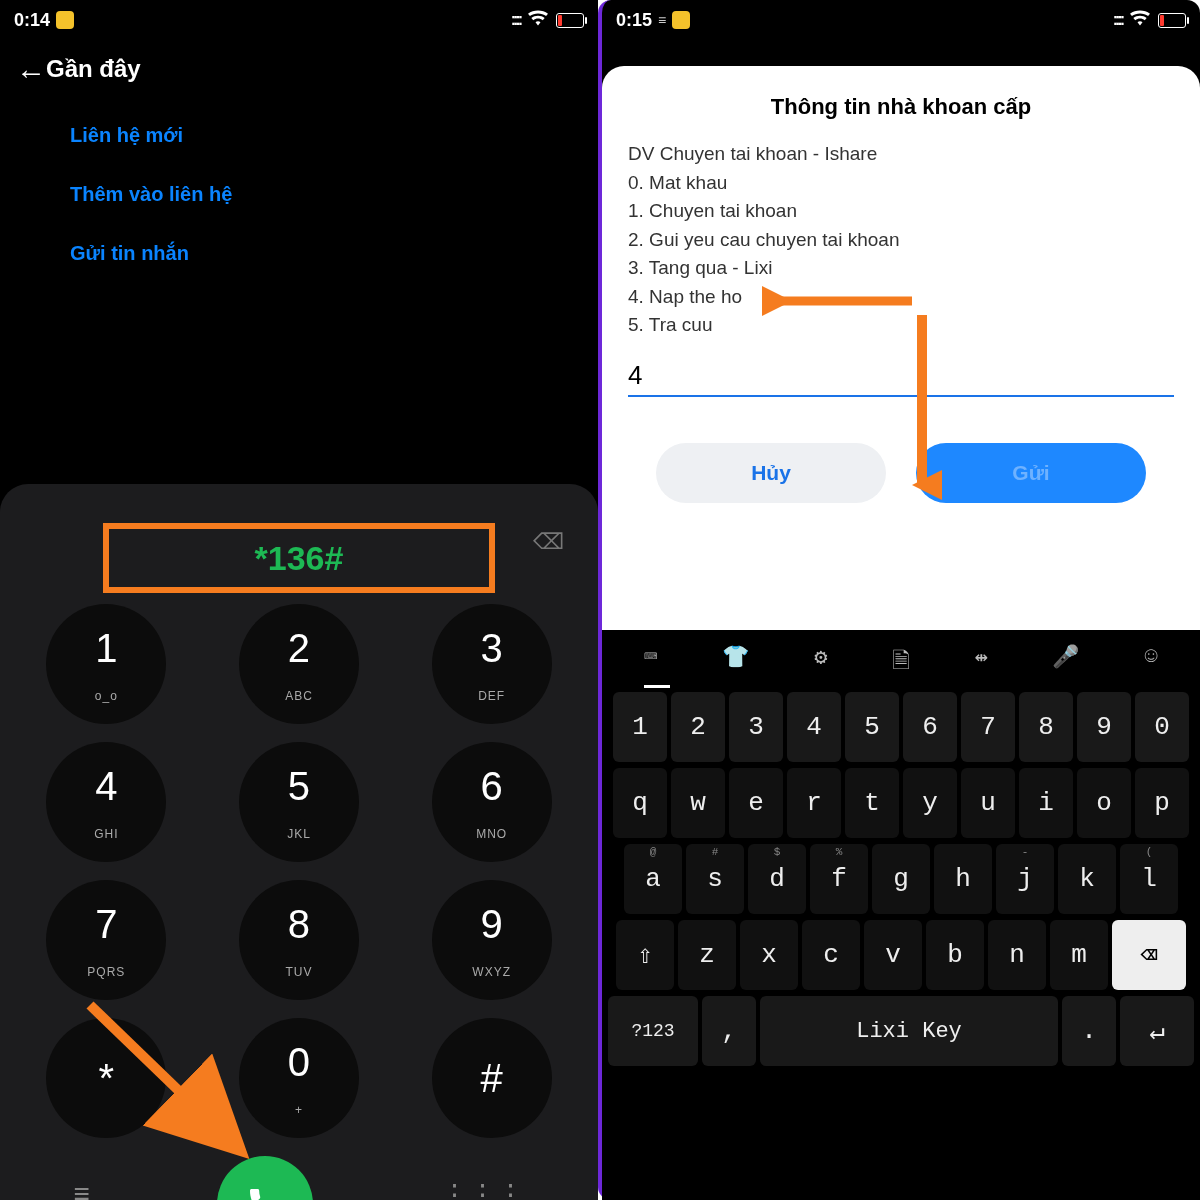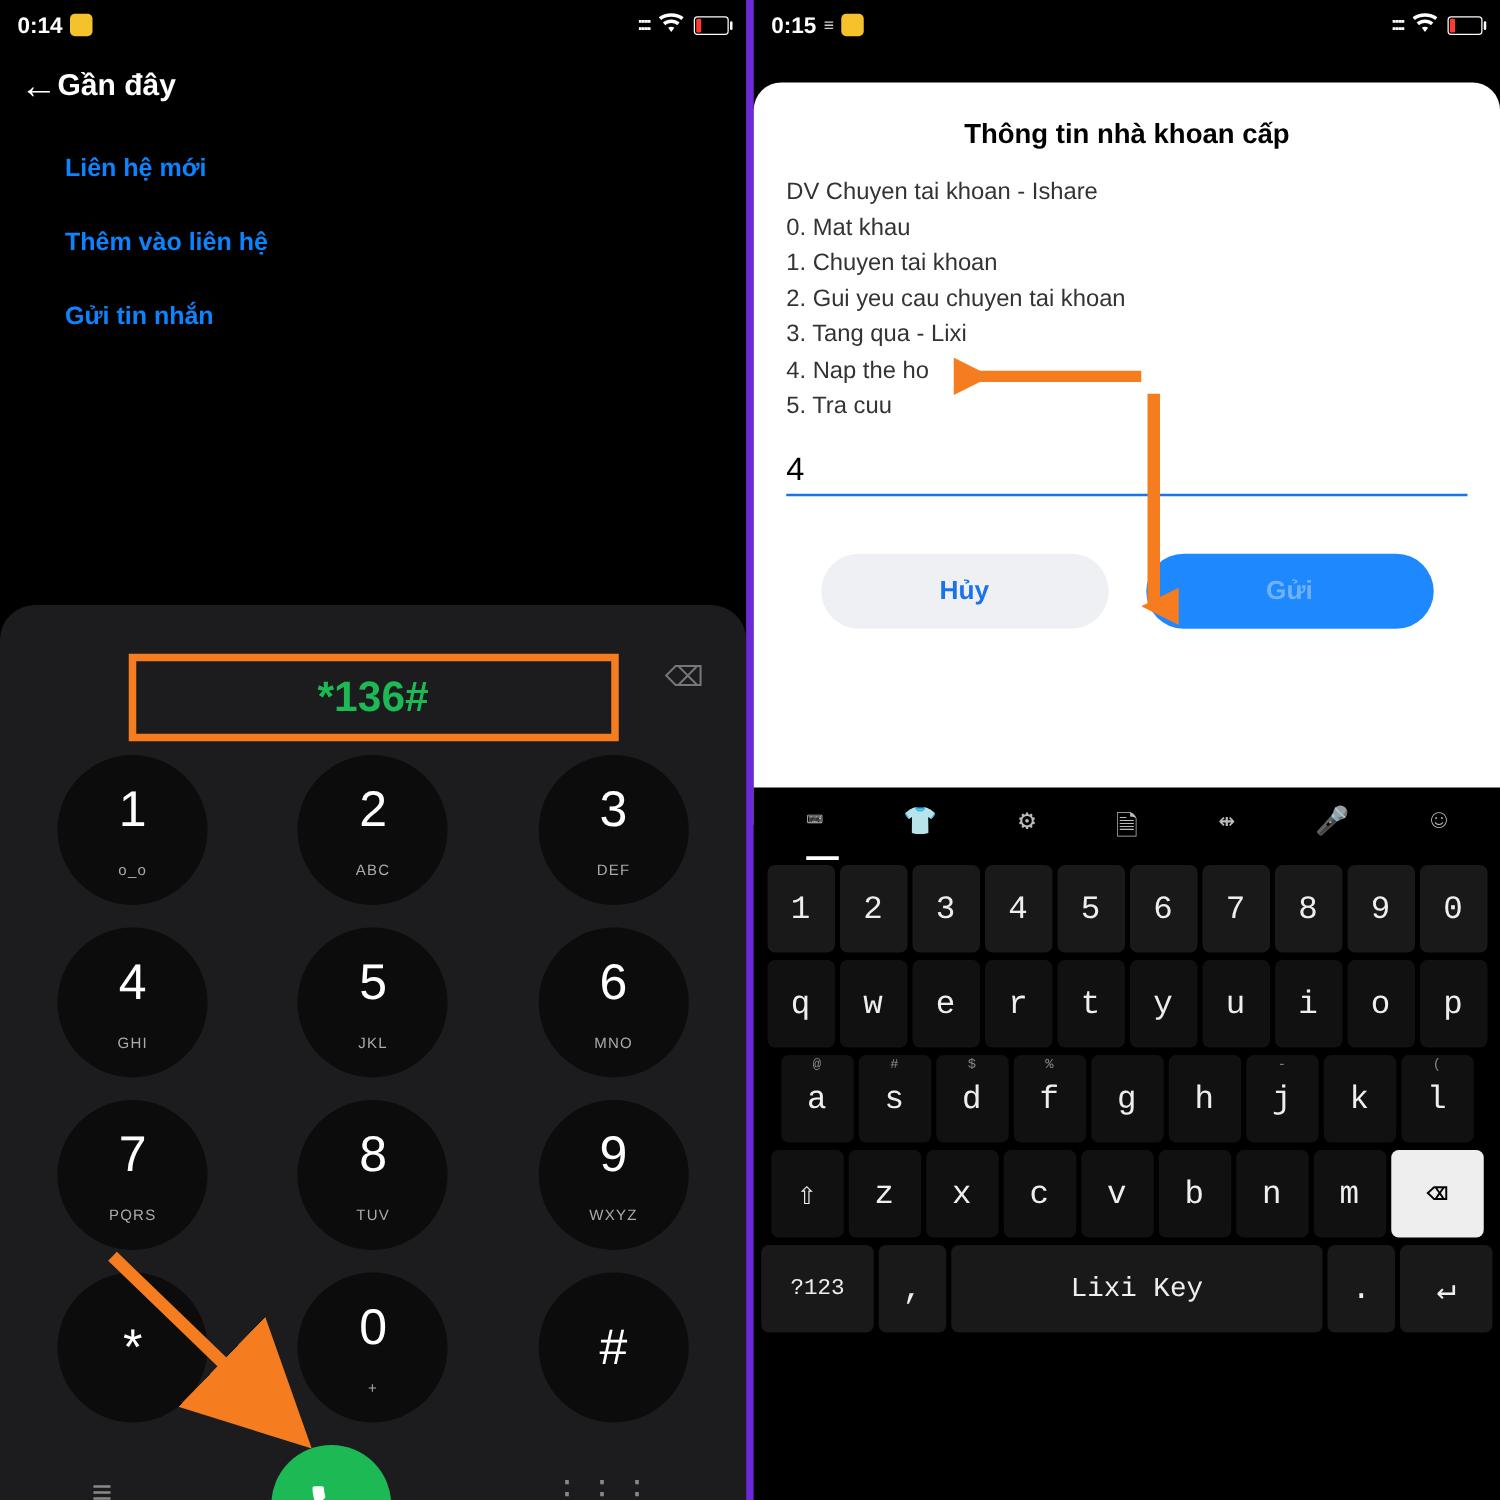--- a/index.html
+++ b/index.html
@@ -6,39 +6,39 @@
     margin: 0;
     padding: 0;
     background: #fff;
     font-family: -apple-system, Helvetica, Arial, sans-serif;
     width: 1200px;
     height: 1200px;
     overflow: hidden;
   }
   .viewport { display: flex; width: 1200px; height: 1200px; }
   .pane { width: 600px; height: 1200px; background: #000; position: relative; color: #fff; }
-  .pane.right { border-left: 6px solid #6d28d9; }
+  .pane.right { border-left: 4px solid #6d28d9; border-radius: 13px; }
 
   
   .status-bar { display:flex; justify-content:space-between; align-items:center; padding:6px 14px 0 14px; height:28px; font-size:18px; font-weight:600;}
   .status-left { display:flex; align-items:center; gap:6px;}
   .status-right { display:flex; align-items:center; gap:8px;}
   .sq-icon { width:18px; height:18px; background:#f5c22b; border-radius:4px; display:inline-block;}
   .wifi { font-size:18px;}
   .battery { width:26px; height:13px; border:1.5px solid #fff; border-radius:3px; position:relative;}
   .battery:after{content:""; position:absolute; right:-4px; top:3px; width:2px; height:7px; background:#fff; border-radius:1px;}
   .battery .fill{ position:absolute; left:1px; top:1px; bottom:1px; width:4px; background:#ff3b30; border-radius:1px;}
   .sig-dots{ display:inline-flex; gap:2px; align-items:center; font-size:16px; letter-spacing:-3px;}
 
   
   .hdr { display:flex; align-items:center; padding:18px 10px 10px 10px;}
   .back-arrow { font-size:30px; margin-left:6px;}
   .hdr-title { flex:1; text-align:left; font-size:24px; font-weight:600; margin-right:30px;}
 
-  .link-list { padding:10px 12px;}
+  .link-list { padding:10px 12px;margin-left:18px;}
   .link-item { color:#0a84ff; font-size:20px; font-weight:600; padding:18px 40px;}
 
   .dialer-area { position:absolute; bottom:0; left:0; right:0; background:#1c1c1e; border-radius:28px 28px 0 0; padding:26px 10px 10px 10px; height:680px;}
   .dialed-row { display:flex; align-items:center; justify-content:center; position:relative; height:64px;}
   .dialed-frame { border:6px solid #f57c1f; width:380px; height:58px; display:flex; align-items:center; justify-content:center;margin-top:32px;}
   .dialed-number { color:#1db954; font-size:34px; font-weight:600;}
   .bksp { position:absolute; right:24px; color:#777; font-size:22px;}
   .keypad { margin-top:30px; display:grid; grid-template-columns:repeat(3,1fr); row-gap:18px; justify-items:center;}
   .key { width:120px; height:120px; border-radius:60px; background:#0c0c0c; display:flex; flex-direction:column; align-items:center; justify-content:center;}
   .key-num { font-size:40px; font-weight:400;}

